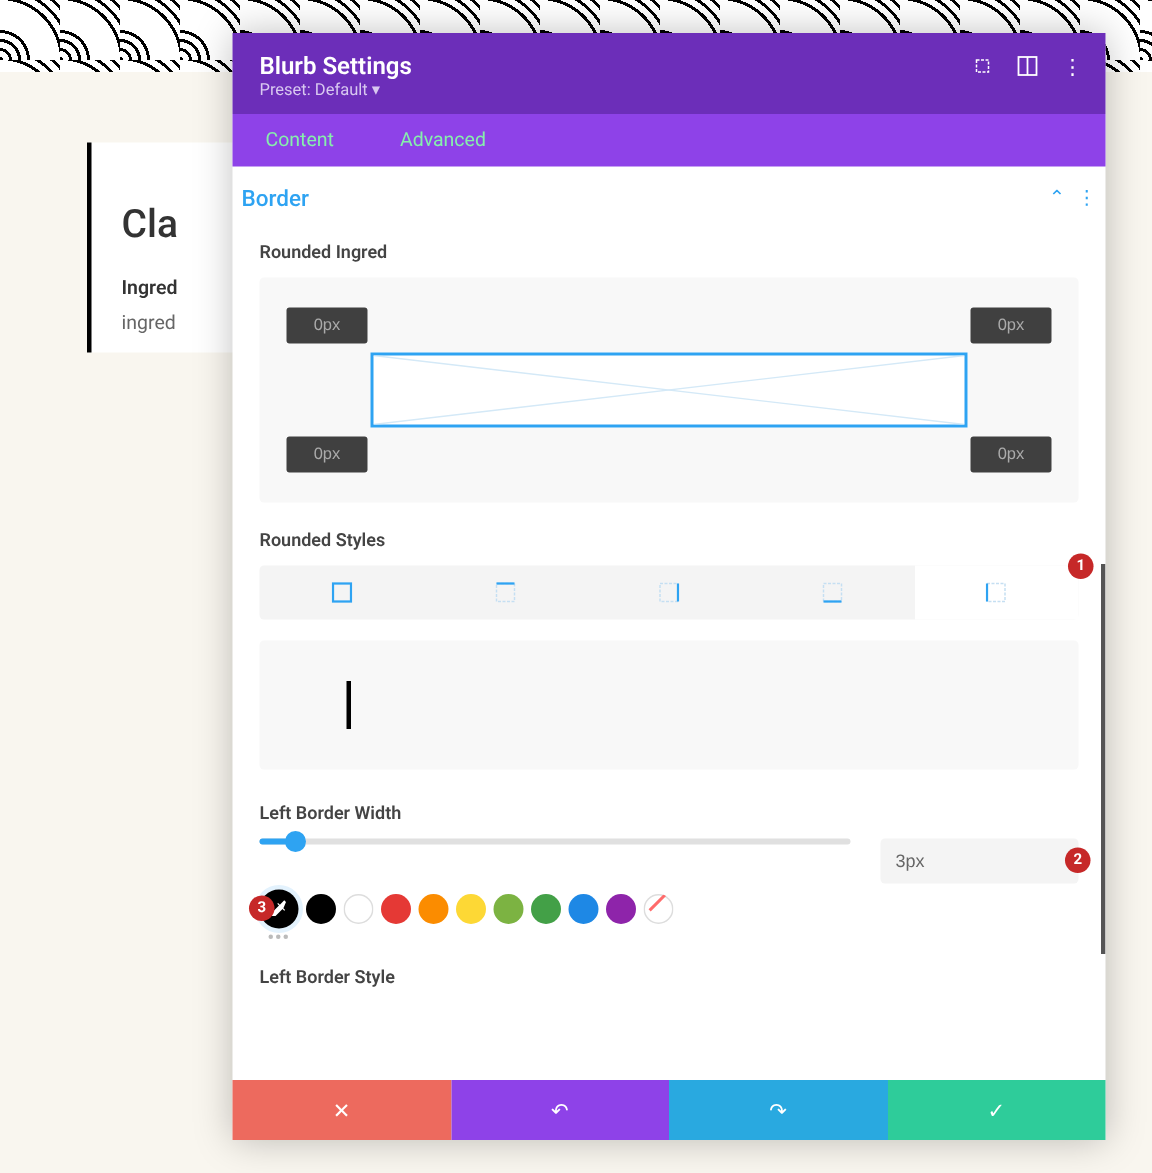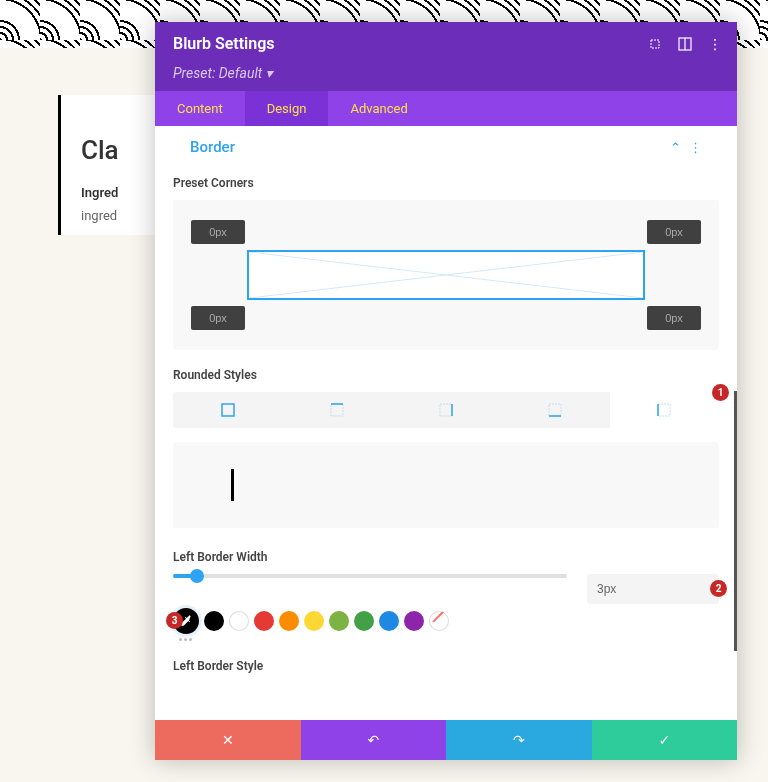--- a/index.html
+++ b/index.html
@@ -6,28 +6,28 @@
 body { font-family: -apple-system, "Segoe UI", Roboto, sans-serif; width: 768px; height: 782px; overflow: hidden; background: #fff; position: relative; }
 .bg-pattern { position: absolute; top: 0; left: 0; right: 0; height: 48px; background: repeating-radial-gradient(circle at 0 100%, #000 0 2px, #fff 2px 6px, #000 6px 8px, #fff 8px 12px, #000 12px 14px, #fff 14px 18px, #000 18px 20px, transparent 20px 40px) 0 0 / 40px 40px; }
 .bg-beige { position: absolute; top: 48px; left: 0; right: 0; bottom: 0; background: #f9f6ef; }
 .bg-card { position: absolute; top: 95px; left: 58px; width: 250px; height: 140px; background: #fff; border-left: 3px solid #000; padding: 40px 20px 20px; }
 .bg-card h2 { font-size: 26px; color: #333; font-weight: 500; }
 .bg-card .ing { font-size: 13px; color: #333; margin-top: 20px; font-weight: 600; }
 .bg-card .ing2 { font-size: 13px; color: #666; margin-top: 8px; }
 .panel { position: absolute; top: 22px; left: 155px; width: 582px; height: 738px; background: #fff; box-shadow: 0 0 24px rgba(0,0,0,0.25); display: flex; flex-direction: column; }
 .hdr { background: #6c2eb9; color: #fff; padding: 12px 18px 10px; position: relative; }
 .hdr-title { font-size: 16px; font-weight: 600; }
-.hdr-preset { font-size: 14px; color: #d8c8f0; margin-top: 12px; font-style: italic; }
+.hdr-preset { font-size: 11px; color: #d8c8f0; margin-top: 0; }
 .hdr-icons { position: absolute; right: 14px; top: 14px; display: flex; gap: 14px; align-items: center; }
 .hdr-icons span { width: 16px; height: 16px; display: flex; align-items: center; justify-content: center; color: #fff; cursor: pointer; font-size: 14px; }
 .tabs { background: #8e42e8; display: flex; }
-.tab { padding: 10px 22px; font-size: 13px; color: #fde047; cursor: pointer; }
+.tab { padding: 10px 22px; font-size: 13px; color: #86efac; cursor: pointer; }
 .tab.active { background: #7a31d6; }
 .body { flex: 1; overflow-y: auto; padding: 0; position: relative; }
-.section-hdr { display: flex; align-items: center; justify-content: space-between; padding: 12px 35px 8px; }
+.section-hdr { display: flex; align-items: center; justify-content: space-between; padding: 12px 6px 8px; }
 .section-title { color: #2ea3f2; font-size: 15px; font-weight: 500; }
 .section-icons { display: flex; gap: 8px; color: #2ea3f2; font-size: 13px; }
 .section-body { padding: 4px 18px 18px; }
 .field-lbl { font-size: 12px; color: #444; font-weight: 600; margin: 8px 0 10px; }
 .corners { background: #f8f8f8; border-radius: 3px; padding: 20px 18px; position: relative; }
 .corners .row { display: flex; justify-content: space-between; align-items: center; }
 .corners .inp { width: 54px; height: 24px; background: #404040; border: none; text-align: center; font-size: 11px; color: #aaa; border-radius: 2px; }
 .corners .mid { flex: 1; margin: 0 20px; }
 .preview-box { height: 50px; border: 2px solid #2ea3f2; position: relative; background: #fff; margin: 6px 0; }
 .preview-box svg { position: absolute; inset: 0; width: 100%; height: 100%; }
@@ -91,37 +91,36 @@
             <rect x="1" y="1" width="12" height="12" fill="none" stroke="#fff" stroke-width="1.2"></rect>
             <line x1="7" y1="1" x2="7" y2="13" stroke="#fff" stroke-width="1.2"></line>
           </svg>
         </span>
       <span>⋮</span>
     </div>
   </div>
 
   <div class="tabs">
     <div class="tab">Content</div>
-    <div class="tab active">Design</div>
     <div class="tab">Advanced</div>
   </div>
 
   <div class="body">
     <div class="scroll-ind"></div>
 
     <div class="section-hdr">
       <span class="section-title">Border</span>
       <span class="section-icons">
         <span>⌃</span>
         <span style="color:#2ea3f2">⋮</span>
       </span>
     </div>
 
     <div class="section-body">
-      <div class="field-lbl">Preset Corners</div>
+      <div class="field-lbl">Rounded Ingred</div>
       <div class="corners">
         <div class="row">
           <input class="inp" value="0px" style="">
           <div class="mid"></div>
           <input class="inp" value="0px" style="">
         </div>
         <div class="row" style="padding:0 56px">
           <div class="preview-box" style="flex:1">
             <svg viewBox="0 0 100 20" preserveAspectRatio="none">
                 <line x1="0" y1="0" x2="100" y2="20" stroke="#d4e9f7" stroke-width="0.4"></line>

